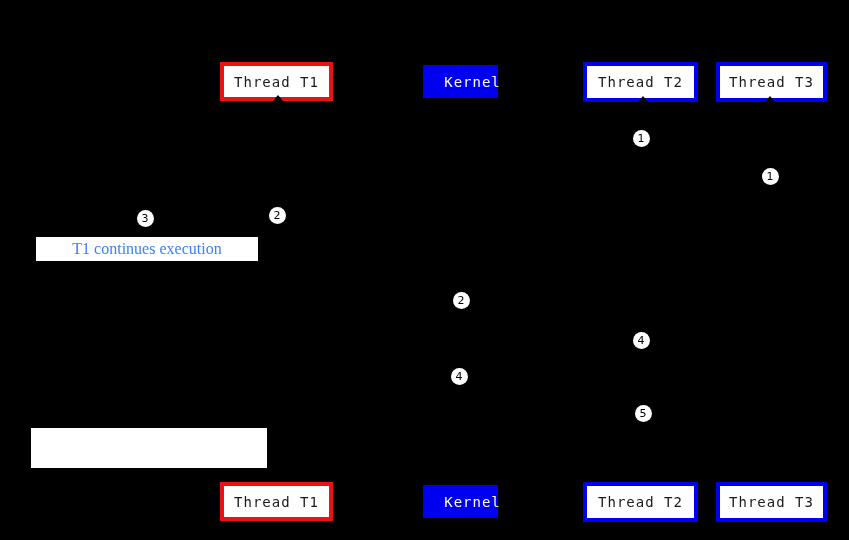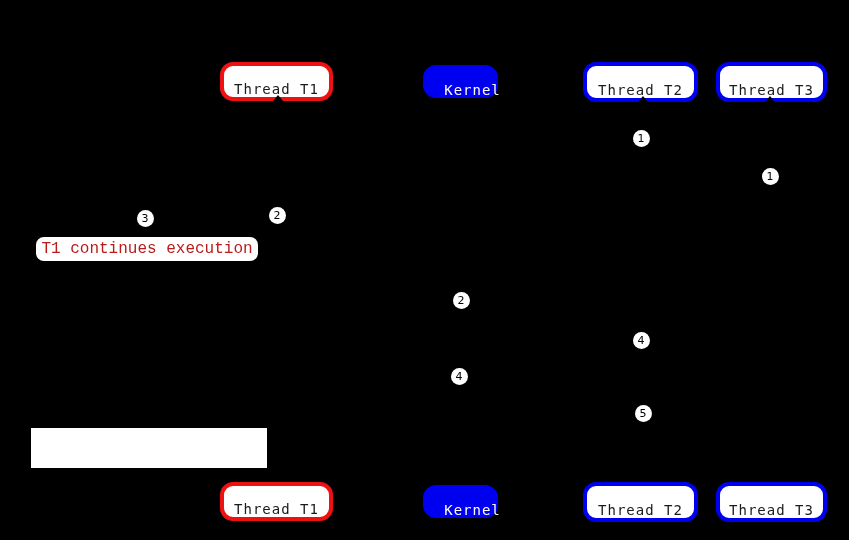--- a/index.html
+++ b/index.html
@@ -13,24 +13,23 @@
   html, body { width: 849px; height: 540px; background: var(--bg); overflow: hidden; }
   #stage {
     position: relative; width: 849px; height: 540px;
     background: var(--bg);
     font-family: "DejaVu Sans Mono", monospace;
   }
   .box {
     position: absolute;
     background: var(--white);
     color: var(--box-text);
-    display: flex; align-items: flex-end; justify-content: center;
+    display: flex; align-items: center; justify-content: center;
     font-size: 14px; letter-spacing: 1px;
     white-space: nowrap;
-    border-radius: 13px;
   }
   .box.red-border  { border: 4px solid var(--red); }
   .box.blue-border { border: 4px solid var(--blue); }
   .box.blue-fill   { background: var(--blue); color: var(--white); font-size: 14px; padding-left: 24px; }
 
   .marker {
     position: absolute;
     width: 17px; height: 17px;
     border-radius: 50%;
     background: var(--white);
@@ -38,26 +37,25 @@
     font-family: "DejaVu Sans", sans-serif;
     font-size: 11px; font-weight: 500;
     display: flex; align-items: center; justify-content: center;
     line-height: 1;
   }
 
   .annotation {
     position: absolute;
     left: 36px; top: 237px; width: 222px; height: 24px;
     background: var(--white);
-    color: #b91c1c;
-    font-family: Liberation Mono, monospace;
+    color: #3b82f6;
+    font-family: Liberation Serif, serif;
     font-size: 16px;
     display: flex; align-items: center; justify-content: center;
     white-space: nowrap;
-    border-radius: 8px;
   }
 
   .blank-panel {
     position: absolute;
     left: 31px; top: 428px; width: 236px; height: 40px;
     background: var(--white);
   }
 
   .notch { position: absolute; width: 0; height: 0; }
   .notch.up   { border-left: 5px solid transparent; border-right: 5px solid transparent; border-bottom: 6px solid #000; }

